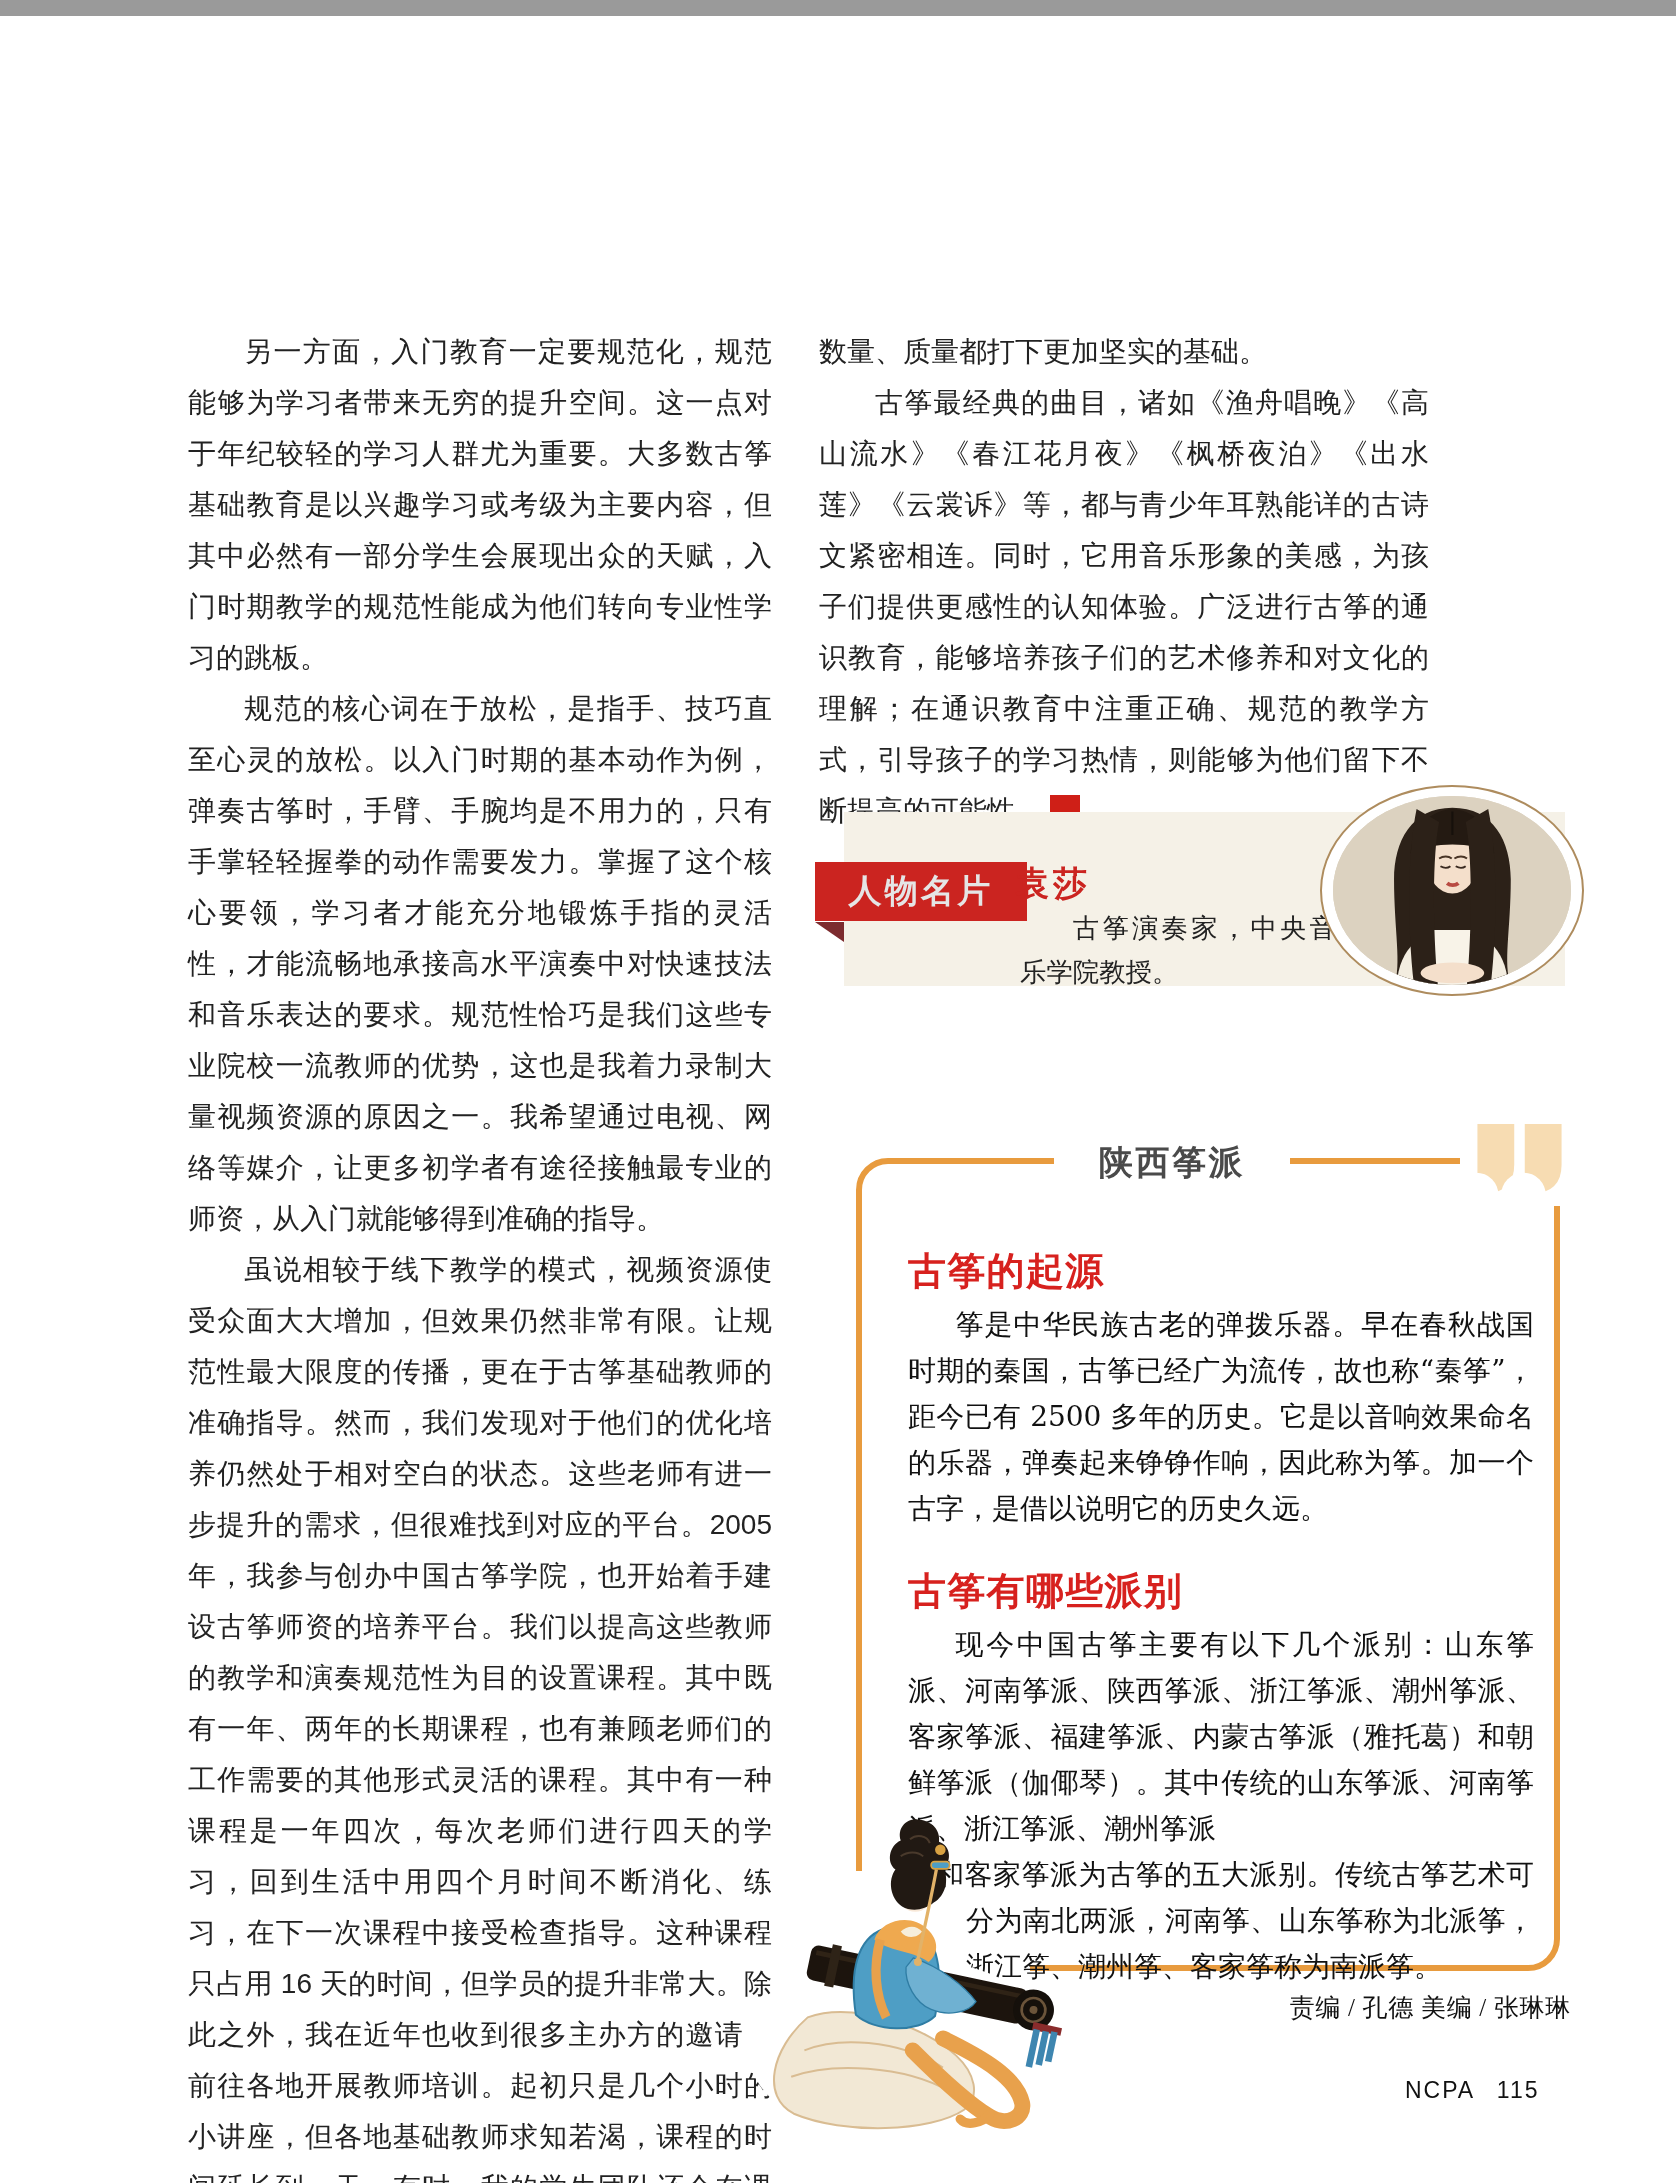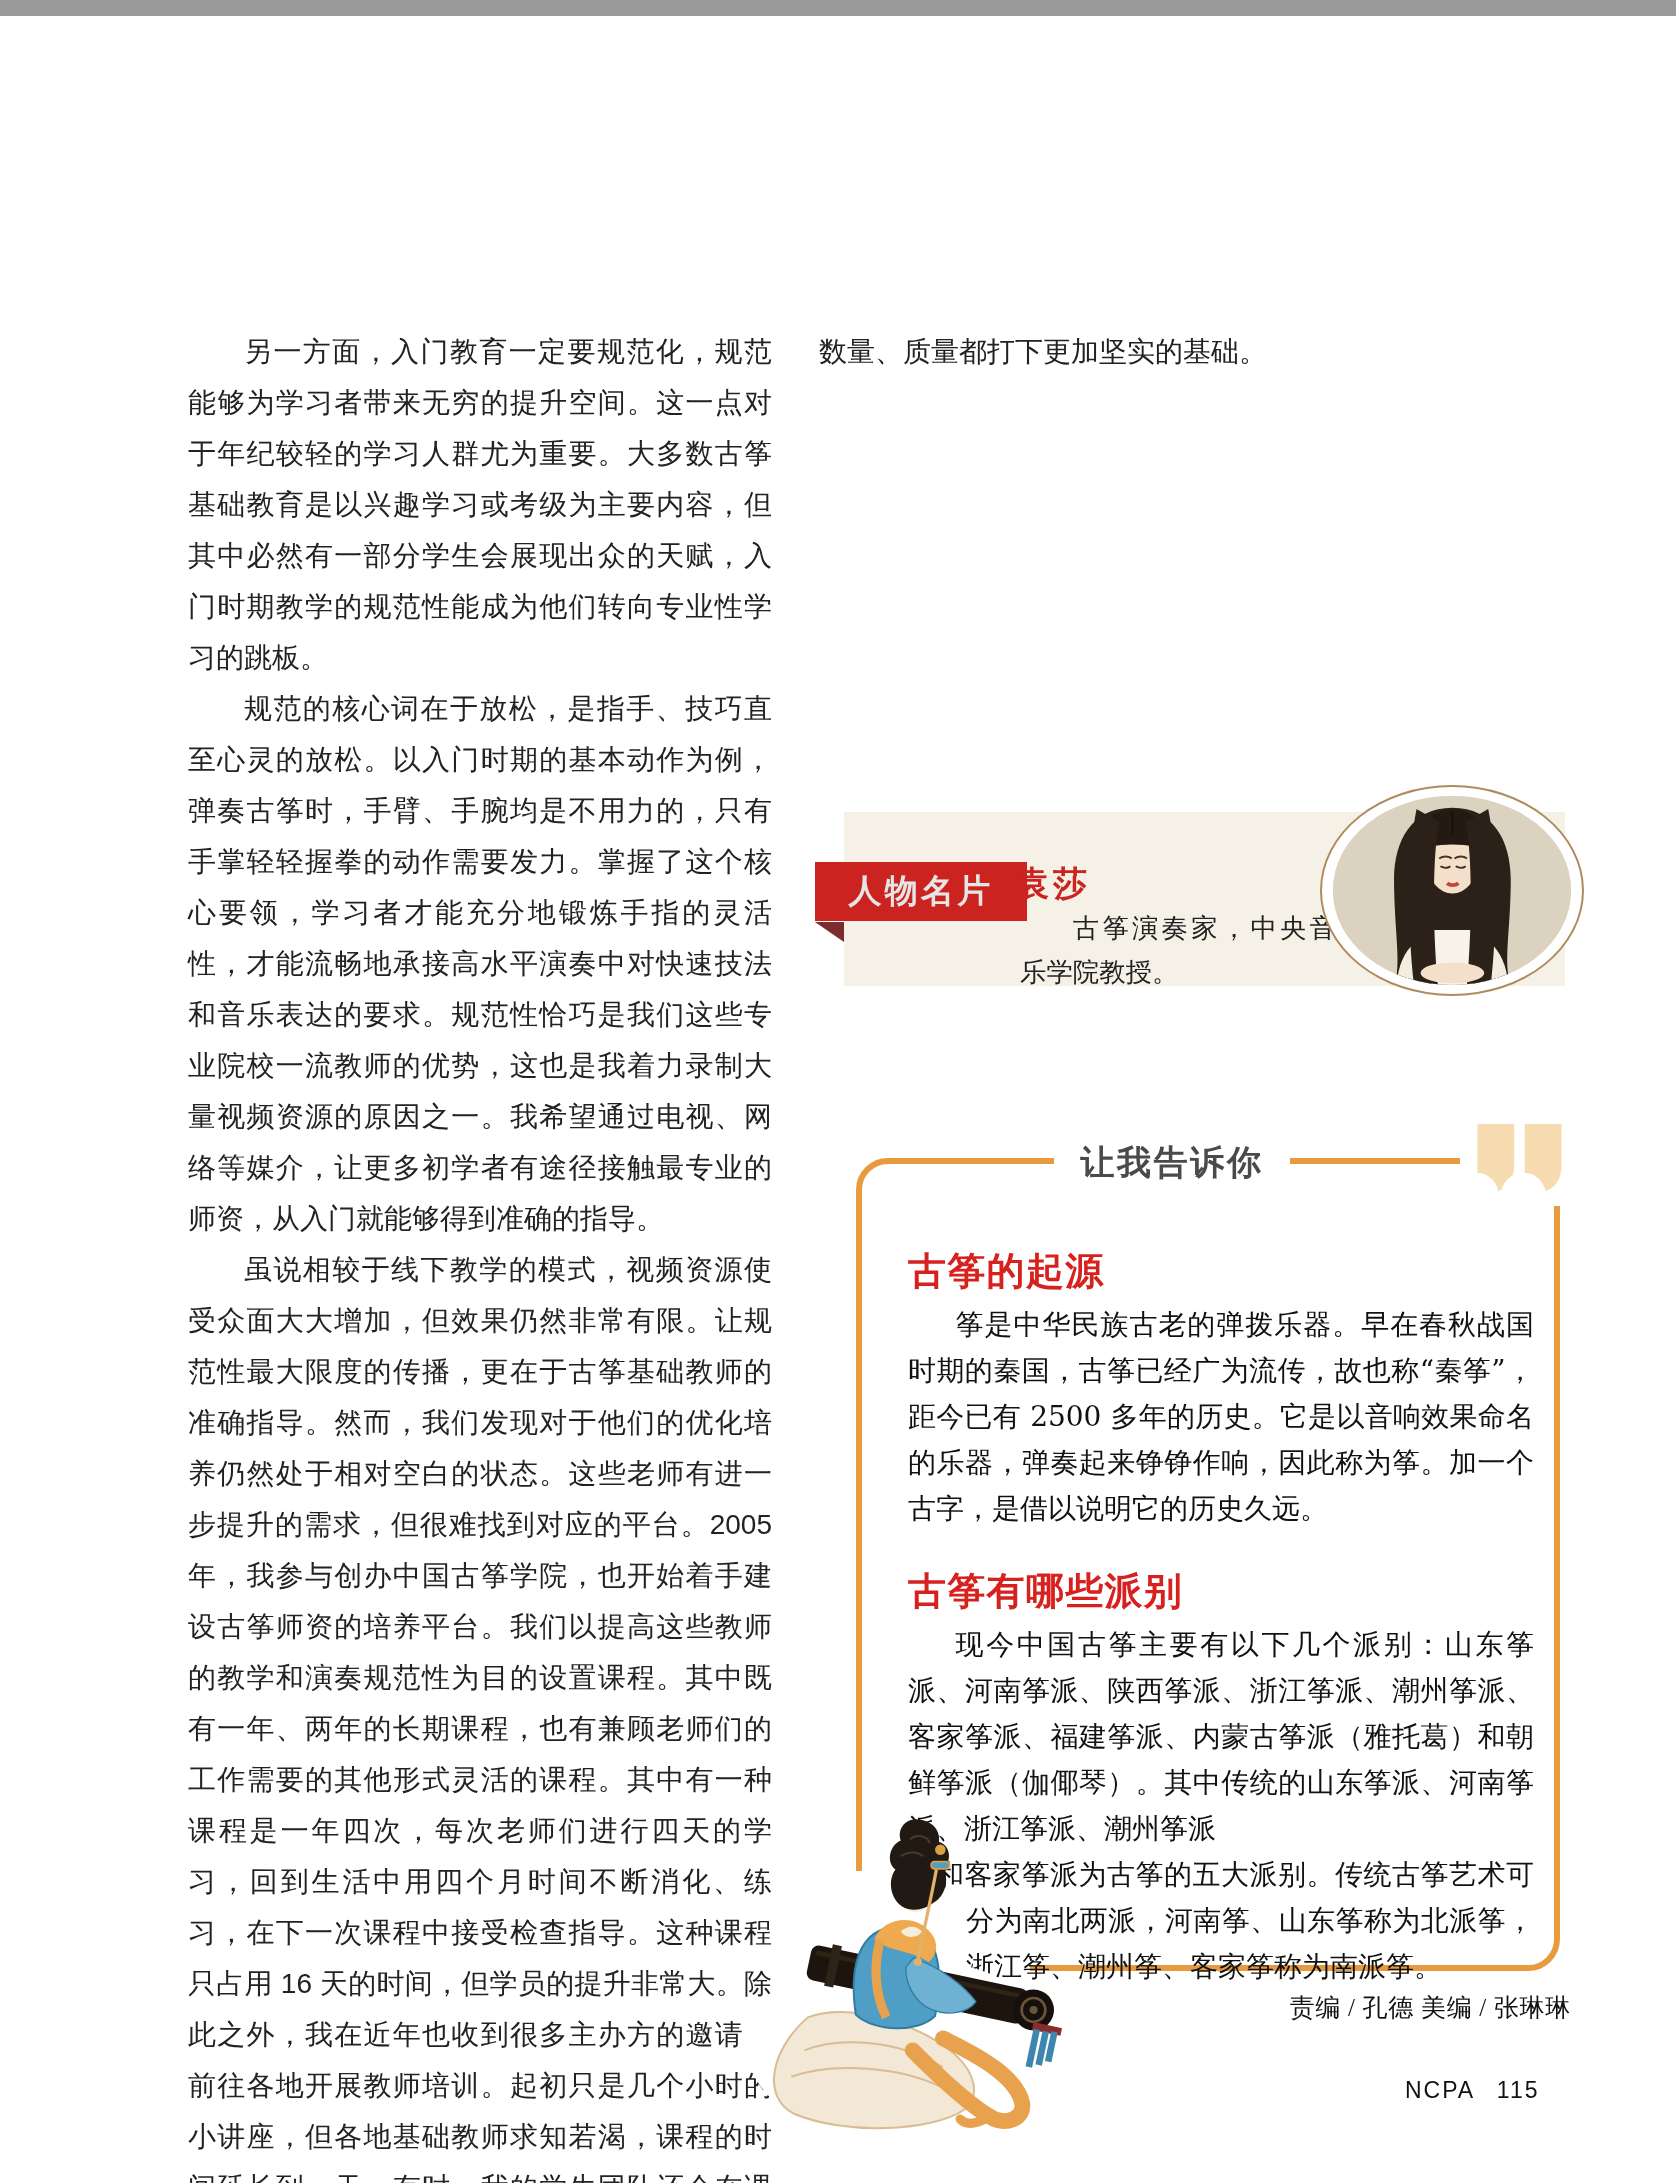--- a/index.html
+++ b/index.html
@@ -97,20 +97,21 @@
 <div class="page">
 
   <div class="col col-left">
     <p class="indent">另一方面，入门教育一定要规范化，规范能够为学习者带来无穷的提升空间。这一点对于年纪较轻的学习人群尤为重要。大多数古筝基础教育是以兴趣学习或考级为主要内容，但其中必然有一部分学生会展现出众的天赋，入门时期教学的规范性能成为他们转向专业性学习的跳板。</p>
     <p class="indent">规范的核心词在于放松，是指手、技巧直至心灵的放松。以入门时期的基本动作为例，弹奏古筝时，手臂、手腕均是不用力的，只有手掌轻轻握拳的动作需要发力。掌握了这个核心要领，学习者才能充分地锻炼手指的灵活性，才能流畅地承接高水平演奏中对快速技法和音乐表达的要求。规范性恰巧是我们这些专业院校一流教师的优势，这也是我着力录制大量视频资源的原因之一。我希望通过电视、网络等媒介，让更多初学者有途径接触最专业的师资，从入门就能够得到准确的指导。</p>
     <p class="indent">虽说相较于线下教学的模式，视频资源使受众面大大增加，但效果仍然非常有限。让规范性最大限度的传播，更在于古筝基础教师的准确指导。然而，我们发现对于他们的优化培养仍然处于相对空白的状态。这些老师有进一步提升的需求，但很难找到对应的平台。2005 年，我参与创办中国古筝学院，也开始着手建设古筝师资的培养平台。我们以提高这些教师的教学和演奏规范性为目的设置课程。其中既有一年、两年的长期课程，也有兼顾老师们的工作需要的其他形式灵活的课程。其中有一种课程是一年四次，每次老师们进行四天的学习，回到生活中用四个月时间不断消化、练习，在下一次课程中接受检查指导。这种课程只占用 16 天的时间，但学员的提升非常大。除此之外，我在近年也收到很多主办方的邀请，前往各地开展教师培训。起初只是几个小时的小讲座，但各地基础教师求知若渴，课程的时间延长到一天。有时，我的学生团队还会在课程后，用两三天的时间，就参与者的具体问题进行进一步辅导。这十几年提高古筝基础师资水平的实践已经卓有成效，这也为古筝的通识性教育的</p>
   </div>
 
   <div class="col col-right">
     <p>数量、质量都打下更加坚实的基础。</p>
+    <p class="indent"><span>古筝最经典的曲目，诸如《渔舟唱晚》《高山流水》《春江花月夜》《枫桥夜泊》《出水莲》《云裳诉》等，都与青少年耳熟能详的古诗文紧密相连。同时，它用音乐形象的美感，为孩子们提供更感性的认知体验。广泛进行古筝的通识教育，能够培养孩子们的艺术修养和对文化的理解；在通识教育中注重正确、规范的教学方式，引导孩子的学习热情，则能够为他们留下不断提高的可能性。</span><span class="seal"><span>NC</span><span>PA</span></span></p>
   </div>
 
   <div class="panel"></div>
   <div class="ribbon-fold"></div>
   <div class="ribbon">
     <span>人物名片</span>
   </div>
   <div class="profile-name">袁莎</div>
   <div class="profile-desc">古筝演奏家，中央音乐学院教授。</div>
   <div class="oval">
@@ -133,21 +134,21 @@
         <ellipse cx="180" cy="272" rx="48" ry="16" fill="#f4dfcb"></ellipse>
       </svg>
     </div>
   </div>
 
   <div class="ibox"></div>
   <div class="eraser e-header"></div>
   <div class="eraser e-quote"></div>
   <div class="eraser e-leftgap"></div>
   <div class="eraser e-bottomgap"></div>
-  <div class="ibox-header">让我告诉你</div>
+  <div class="ibox-header">陕西筝派</div>
   <svg class="quote-mark" viewBox="0 0 132 108">
     <path d="M2,0 H58 V62 Q58,104 14,106 Q4,106 2,98 Z" fill="#f7dcb2"></path>
     <circle cx="0" cy="108" r="34" fill="#ffffff"></circle>
     <path d="M74,0 H130 V62 Q130,104 86,106 Q76,106 74,98 Z" fill="#f7dcb2"></path>
     <circle cx="72" cy="108" r="34" fill="#ffffff"></circle>
   </svg>
 
   <div class="ibox-content">
     <h3>古筝的起源</h3>
     <p class="indent2">筝是中华民族古老的弹拨乐器。早在春秋战国时期的秦国，古筝已经广为流传，故也称“秦筝”，距今已有 2500 多年的历史。它是以音响效果命名的乐器，弹奏起来铮铮作响，因此称为筝。加一个古字，是借以说明它的历史久远。</p>

